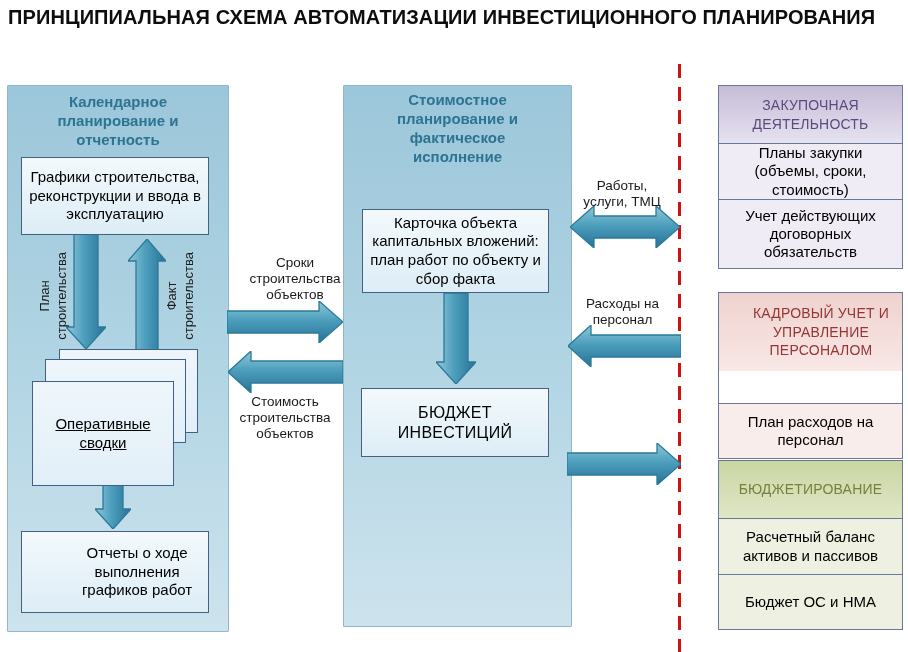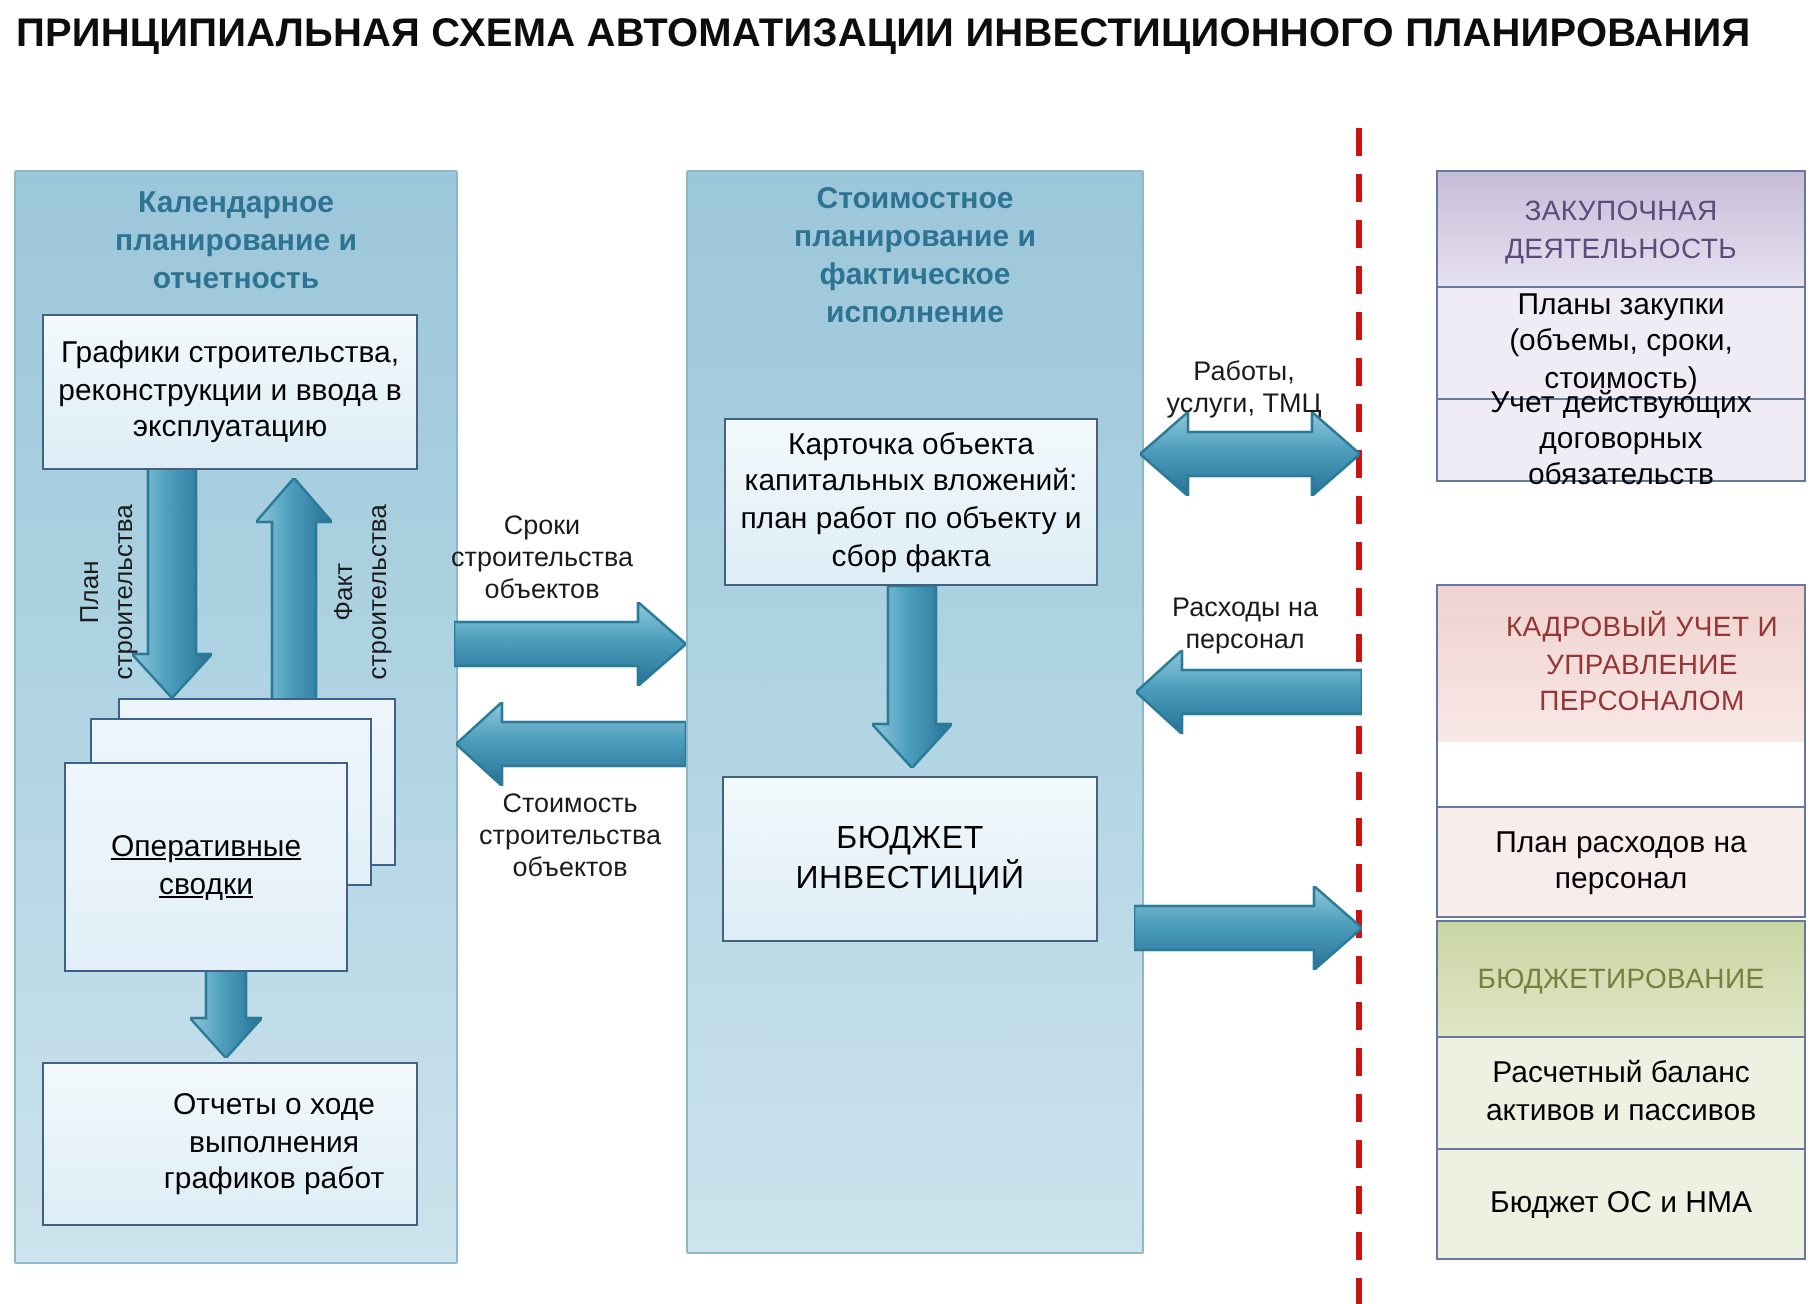--- a/index.html
+++ b/index.html
@@ -101,40 +101,40 @@
 
     <div class="node" style="left:13px;top:71px;width:188px;height:78px;">Графики строительства, реконструкции и ввода в эксплуатацию</div>
 
     <div class="sheet" style="left:51px;top:263px;width:139px;height:84px;"></div>
     <div class="sheet" style="left:37px;top:273px;width:141px;height:84px;"></div>
     <div class="sheet node" style="left:24px;top:295px;width:142px;height:105px;border:1.3px solid #3f608a;text-decoration:underline;">Оперативные сводки</div>
 
     <div class="node" style="left:13px;top:445px;width:188px;height:82px;padding-left:48px;">Отчеты о ходе выполнения графиков работ</div>
   </div>
 
-  <div class="flow-label" style="left:216px;top:255px;width:110px;">Сроки строительства объектов</div>
+  <div class="flow-label" style="left:240px;top:255px;width:110px;">Сроки строительства объектов</div>
   <svg class="arrow" style="left:227px;top:301px;" width="116" height="42">
     <polygon points="0,10 92,10 92,0 116,21 92,42 92,32 0,32" fill="url(#gradH)" stroke="#2a7a99" stroke-width="1.3"></polygon>
   </svg>
   <svg class="arrow" style="left:228px;top:351px;" width="115" height="42">
     <polygon points="115,10 23,10 23,0 0,21 23,42 23,32 115,32" fill="url(#gradH)" stroke="#2a7a99" stroke-width="1.3"></polygon>
   </svg>
   <div class="flow-label" style="left:230px;top:394px;width:110px;">Стоимость строительства объектов</div>
 
   <div class="abs panel" style="left:343px;top:85px;width:227px;height:540px;">
     <div class="panel-header" style="top:4px;">
       <span style="width:182px;">Стоимостное планирование и фактическое исполнение</span>
     </div>
 
     <svg class="arrow" style="left:92px;top:207px;" width="40" height="91">
       <polygon points="8,0 32,0 32,69 40,69 20,91 0,69 8,69" fill="url(#gradV)" stroke="#2a7a99" stroke-width="1.3"></polygon>
     </svg>
 
     <div class="node" style="left:18px;top:123px;width:187px;height:84px;">Карточка объекта капитальных вложений: план работ по объекту и сбор факта</div>
-    <div class="node" id="budget-box" style="left:17px;top:302px;width:188px;height:83px;">БЮДЖЕТ ИНВЕСТИЦИЙ</div>
+    <div class="node" id="budget-box" style="left:17px;top:302px;width:188px;height:69px;">БЮДЖЕТ ИНВЕСТИЦИЙ</div>
   </div>
 
   <div class="flow-label" style="left:577px;top:178px;width:90px;">Работы, услуги, ТМЦ</div>
   <svg class="arrow" style="left:570px;top:206px;" width="110" height="42">
     <polygon points="24,10 86,10 86,0 110,21 86,42 86,32 24,32 24,42 0,21 24,0" fill="url(#gradH)" stroke="#2a7a99" stroke-width="1.3"></polygon>
   </svg>
 
   <div class="flow-label" style="left:570px;top:296px;width:105px;">Расходы на персонал</div>
   <svg class="arrow" style="left:568px;top:325px;" width="113" height="42">
     <polygon points="113,10 23,10 23,0 0,21 23,42 23,32 113,32" fill="url(#gradH)" stroke="#2a7a99" stroke-width="1.3"></polygon>
@@ -148,21 +148,21 @@
     <line x1="2.5" y1="0" x2="2.5" y2="588" stroke="#ce1210" stroke-width="3" stroke-dasharray="14 9"></line>
   </svg>
 
   <div class="rblock theme-purple" style="top:85px;">
     <div class="rblock-header" style="height:57px;">
       <span style="width:150px;">ЗАКУПОЧНАЯ ДЕЯТЕЛЬНОСТЬ</span>
     </div>
     <div class="rblock-row" style="height:56px;">
       <span style="width:155px;">Планы закупки (объемы, сроки, стоимость)</span>
     </div>
-    <div class="rblock-row" style="height:41px;">
+    <div class="rblock-row" style="height:69px;">
       <span style="width:150px;">Учет действующих договорных обязательств</span>
     </div>
   </div>
 
   <div class="rblock theme-red" style="top:292px;">
     <div class="rblock-header" style="height:78px;">
       <span style="width:150px;">КАДРОВЫЙ УЧЕТ И УПРАВЛЕНИЕ ПЕРСОНАЛОМ</span>
     </div>
     <div class="rblock-row" style="height:55px;margin-top:32px;">
       <span style="width:150px;">План расходов на персонал</span>

